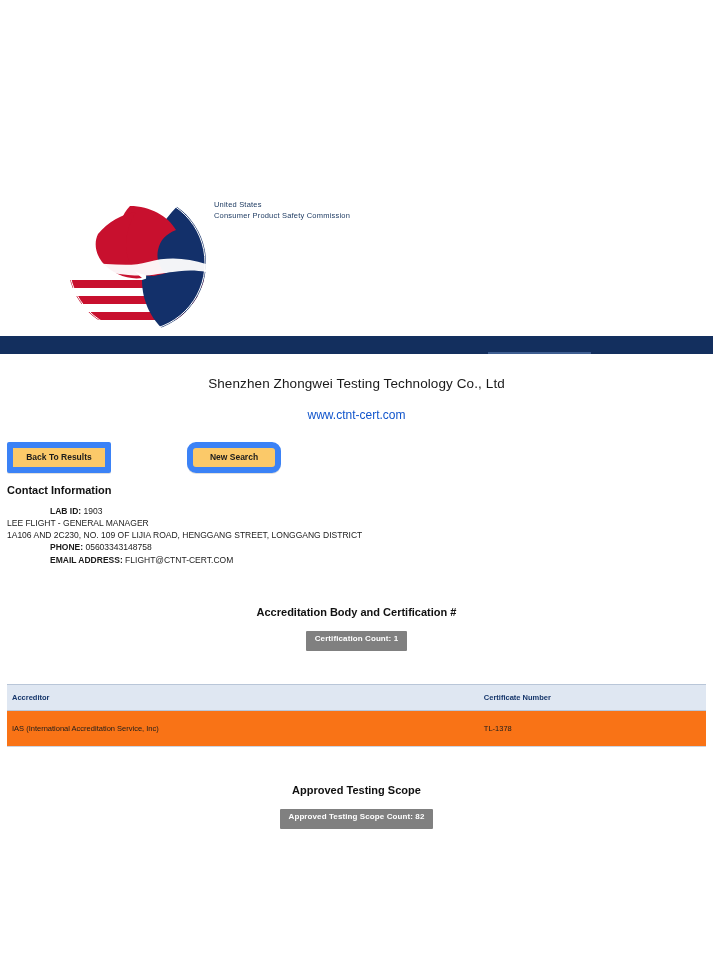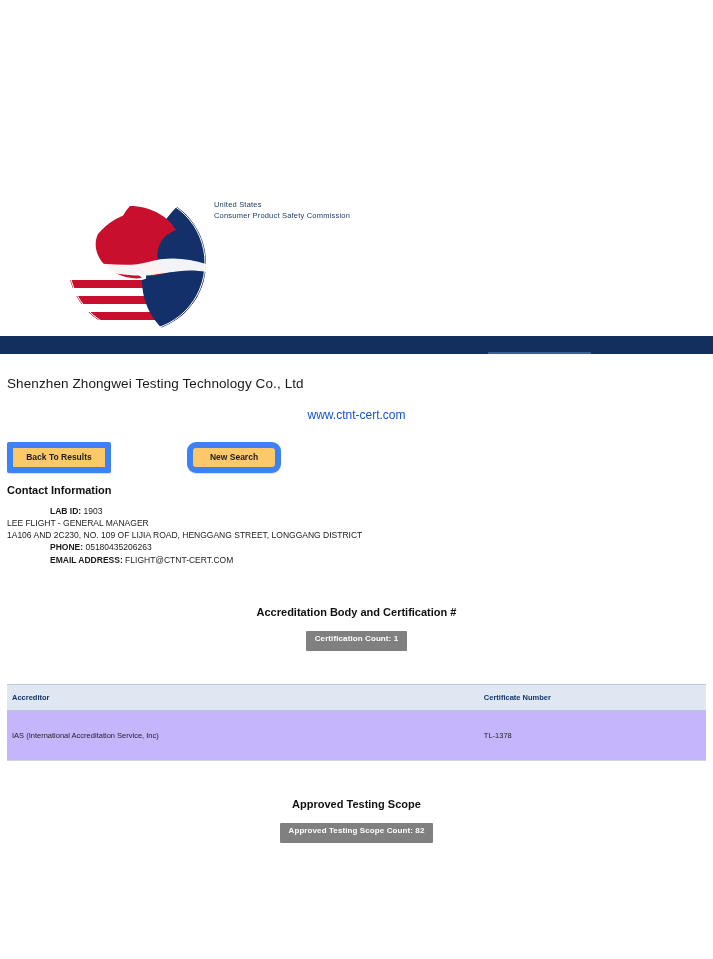--- a/index.html
+++ b/index.html
@@ -58,21 +58,21 @@
     width: 103px;
     height: 2px;
     background: #3f5e91;
   }
 
   
   .content {
     padding: 0 7px;
   }
   .lab-title {
-    text-align: left;
+    text-align: center;
     font-size: 13.5px;
     color: #1a1a1a;
     margin-top: 22px;
     letter-spacing: 0.1px;
   }
   .lab-url {
     text-align: center;
     font-size: 12px;
     margin-top: 17px;
   }
@@ -151,22 +151,22 @@
   table.acc-table thead th {
     background: #dfe7f2;
     color: #16366b;
     font-weight: bold;
     text-align: left;
     padding: 8px 5px;
     border-top: 1px solid #b9c6d8;
     border-bottom: 1px solid #b9c6d8;
   }
   table.acc-table tbody td {
-    background: #c4b5fd;
-    padding: 20px 5px;
+    background: #f97316;
+    padding: 13px 5px;
     color: #1d1d1d;
     border-bottom: 1px solid #ccd4e0;
   }
   table.acc-table col.c1 { width: 67.5%; }
   table.acc-table col.c2 { width: 32.5%; }
 
   .scope-head {
     text-align: center;
     font-size: 11px;
     font-weight: bold;
@@ -246,21 +246,21 @@
 
   <div class="contact-block">
     <div>
       <span class="lbl">LAB ID:</span>
       <span>1903</span>
     </div>
     <div>LEE FLIGHT - GENERAL MANAGER</div>
     <div>1A106 AND 2C230, NO. 109 OF LIJIA ROAD, HENGGANG STREET, LONGGANG DISTRICT</div>
     <div>
       <span class="lbl">PHONE:</span>
-      <span>05180435206263</span>
+      <span>05603343148758</span>
     </div>
     <div>
       <span class="lbl">EMAIL ADDRESS:</span>
       <span>FLIGHT@CTNT-CERT.COM</span>
     </div>
   </div>
 
   <div class="center-head">Accreditation Body and Certification #</div>
 
   <div class="count-badge-wrap">

